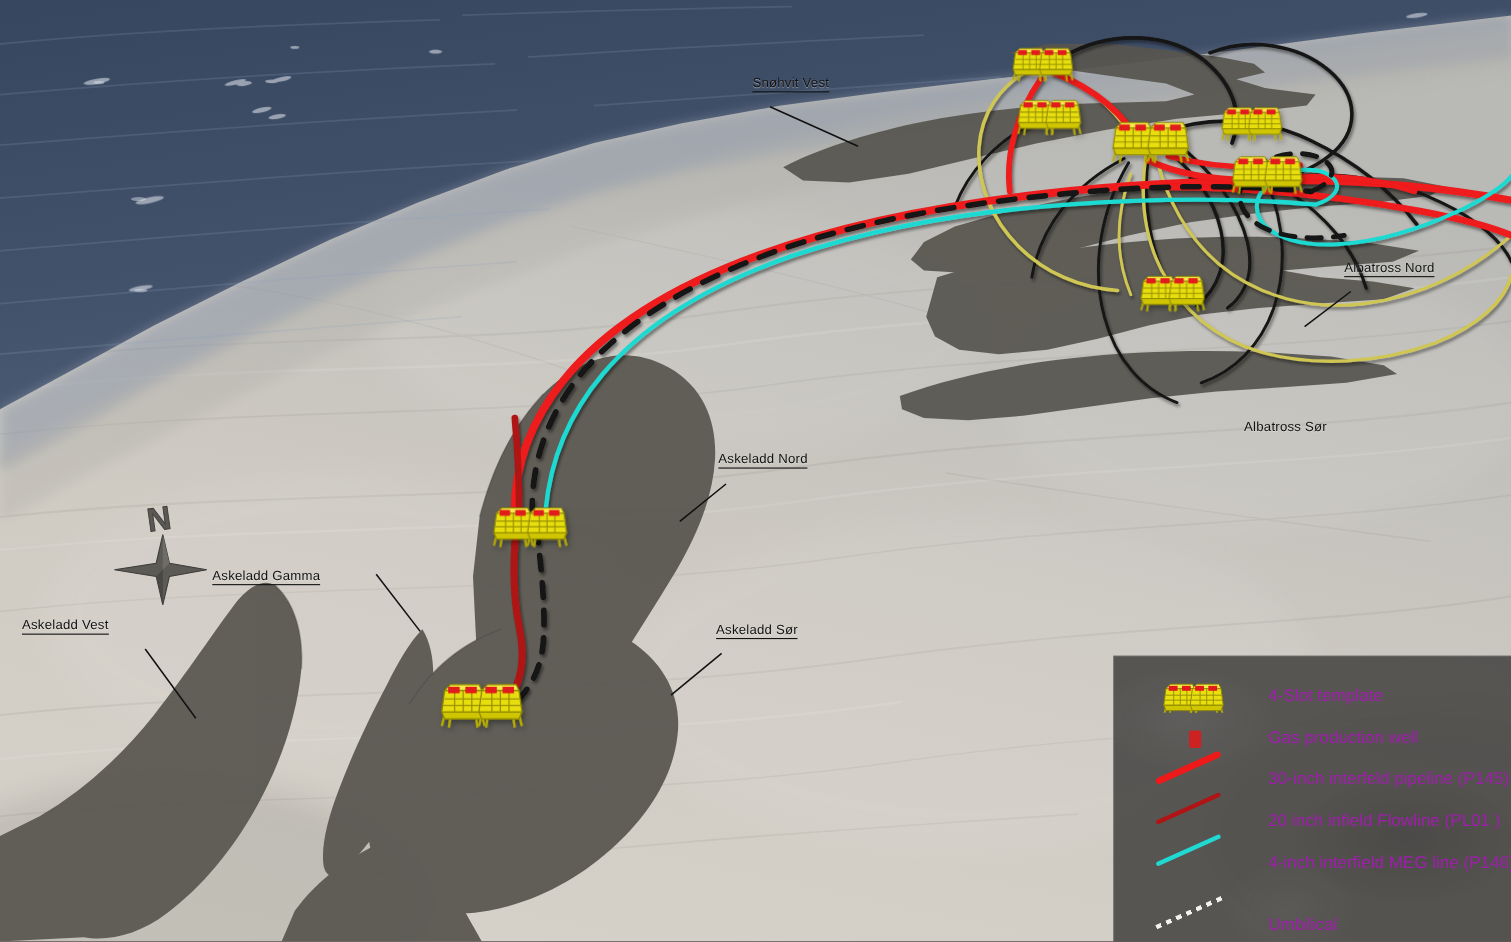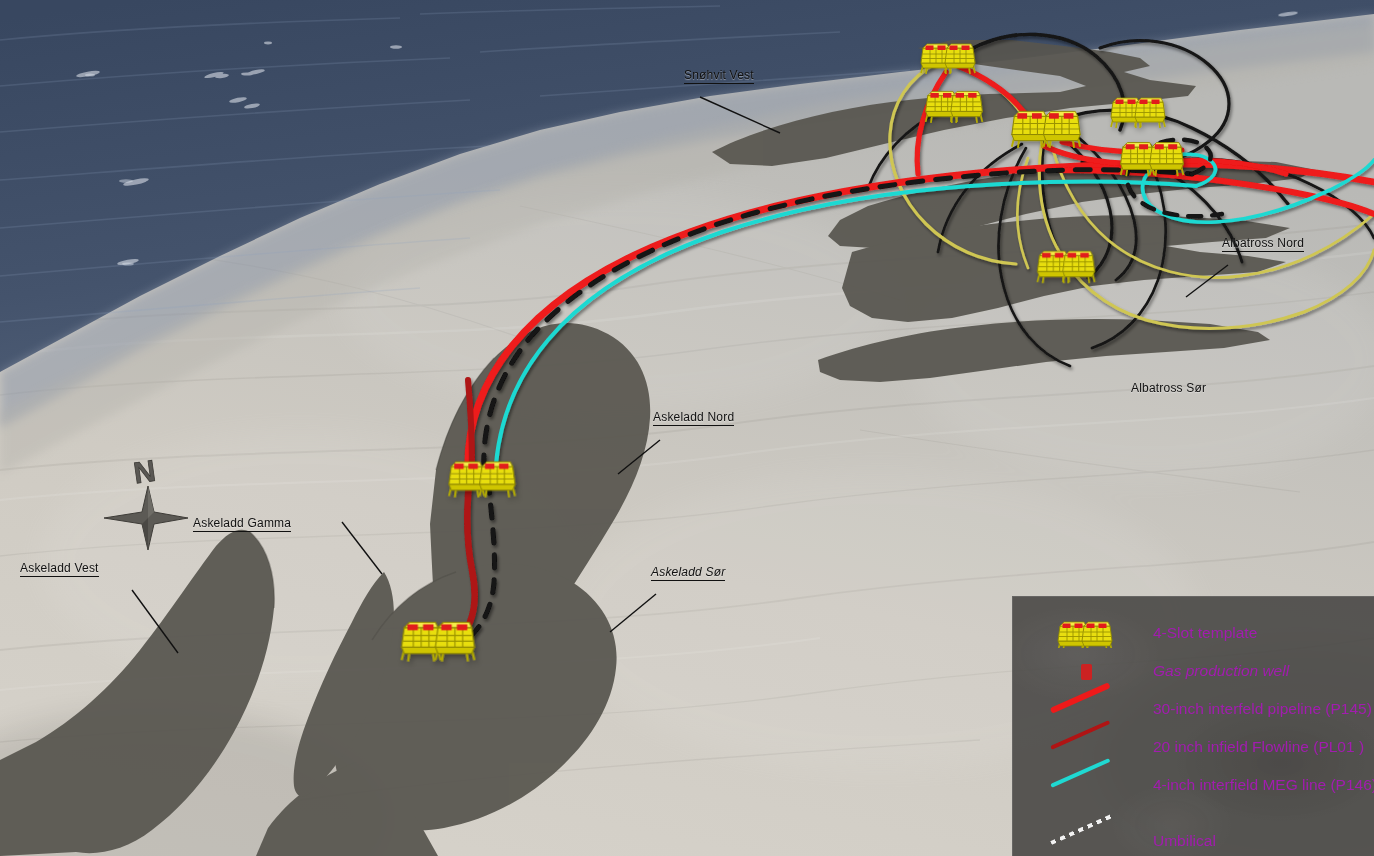--- a/index.html
+++ b/index.html
@@ -440,38 +440,38 @@
       </g>
       <text x="-2" y="-36" font-family="'Liberation Sans', sans-serif" font-size="30" font-weight="bold" fill="#5a5854" stroke="#3e3c38" stroke-width=".8" text-anchor="middle" transform="rotate(-8 -2 -36)">N</text>
     </g>
   </svg>
 
   <div id="labels">
       <div class="field-label underlined" style="left: 684px; top: 68px;">Snøhvit Vest</div>
       <div class="field-label underlined" style="left: 1222px; top: 236px;">Albatross Nord</div>
       <div class="field-label" style="left: 1131px; top: 381px;">Albatross Sør</div>
       <div class="field-label underlined" style="left: 653px; top: 410px;">Askeladd Nord</div>
-      <div class="field-label underlined" style="left: 651px; top: 565px; font-style: italic;">Askeladd Sør</div>
+      <div class="field-label underlined" style="left: 651px; top: 565px;">Askeladd Sør</div>
       <div class="field-label underlined" style="left: 193px; top: 516px;">Askeladd Gamma</div>
       <div class="field-label underlined" style="left: 20px; top: 561px;">Askeladd Vest</div>
     </div>
 
   <div id="legend">
     <div class="grain"></div>
     <div id="legend-rows">
         <div class="legend-row" style="top: 16px;">
           <div class="legend-swatch">
             <svg class="sw-template" width="60" height="28" viewBox="-30 -14 60 28">
               <use href="#tpl" x="-12"></use>
               <use href="#tpl" x="12"></use>
             </svg>
           </div>
           <div class="legend-text">4-Slot template</div>
         </div>
-        <div class="legend-row" style="top: 54px; font-style: italic;">
+        <div class="legend-row" style="top: 54px;">
           <div class="legend-swatch">
             <div class="sw-well" style="background: rgb(204, 34, 34);"></div>
           </div>
           <div class="legend-text">Gas production well</div>
         </div>
         <div class="legend-row" style="top: 92px;">
           <div class="legend-swatch">
             <div class="sw-line" style="background: rgb(238, 26, 26); height: 6px;"></div>
           </div>
           <div class="legend-text">30-inch interfeld pipeline (P145)</div>

